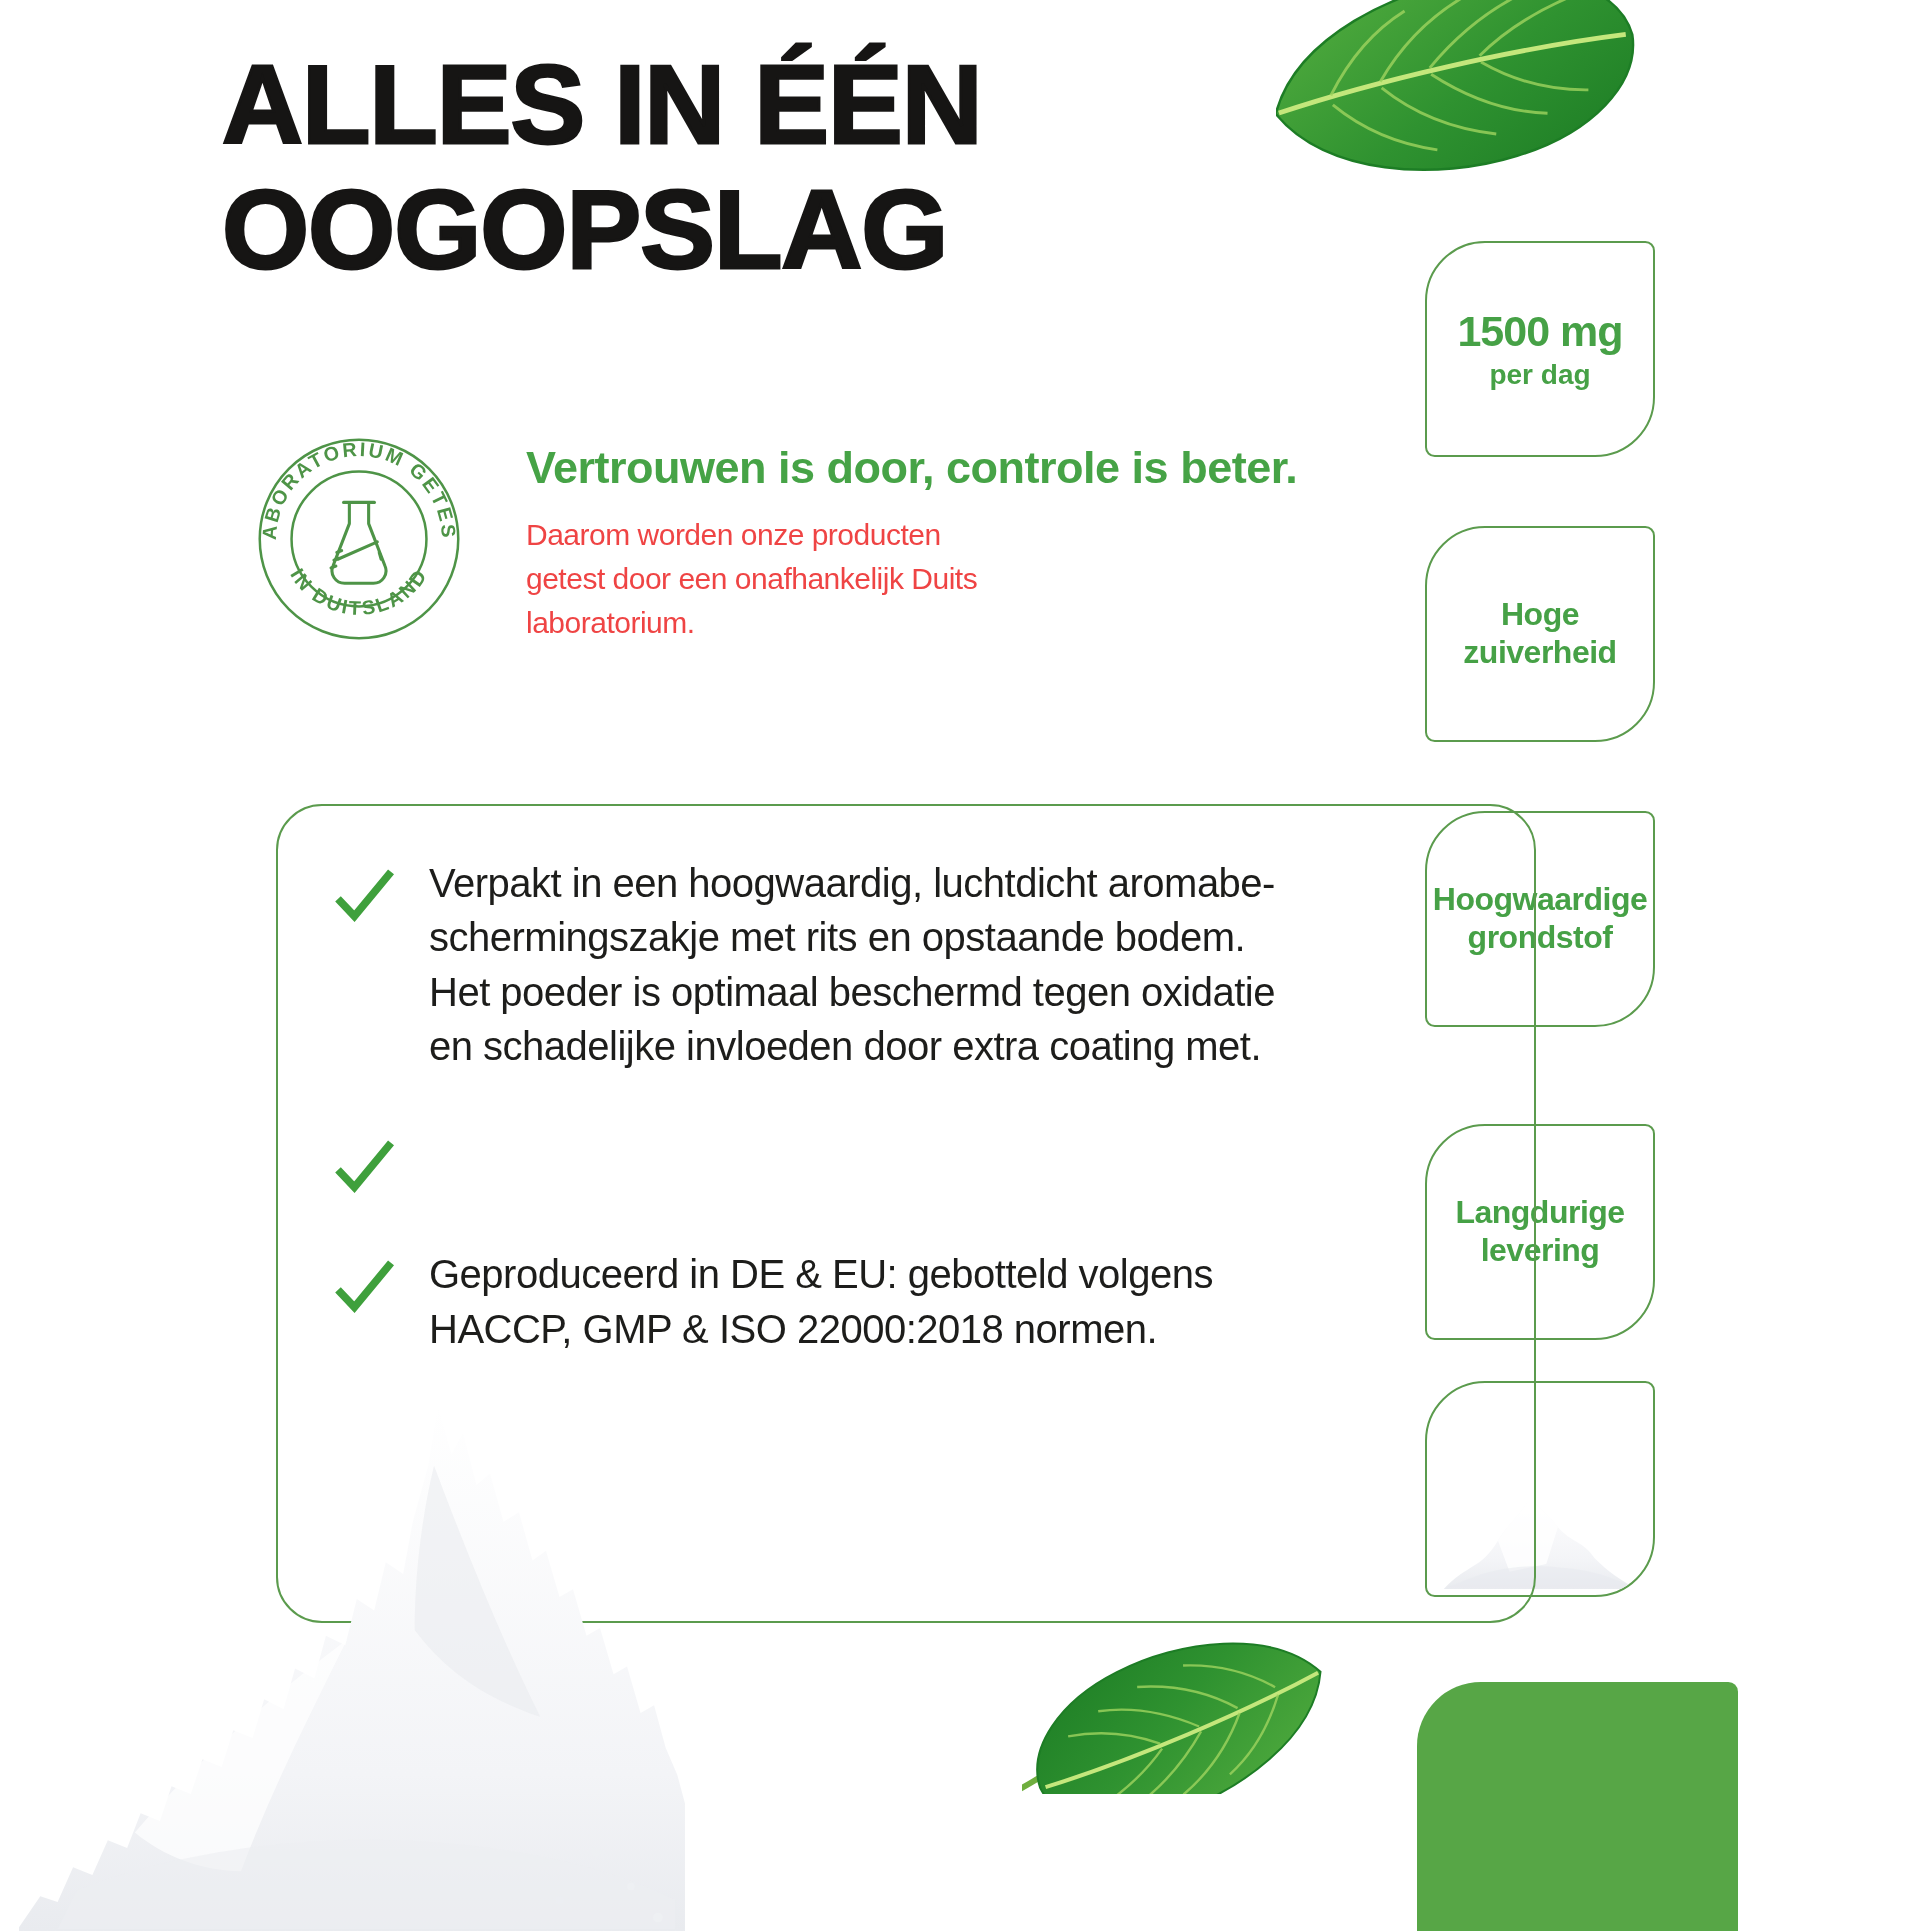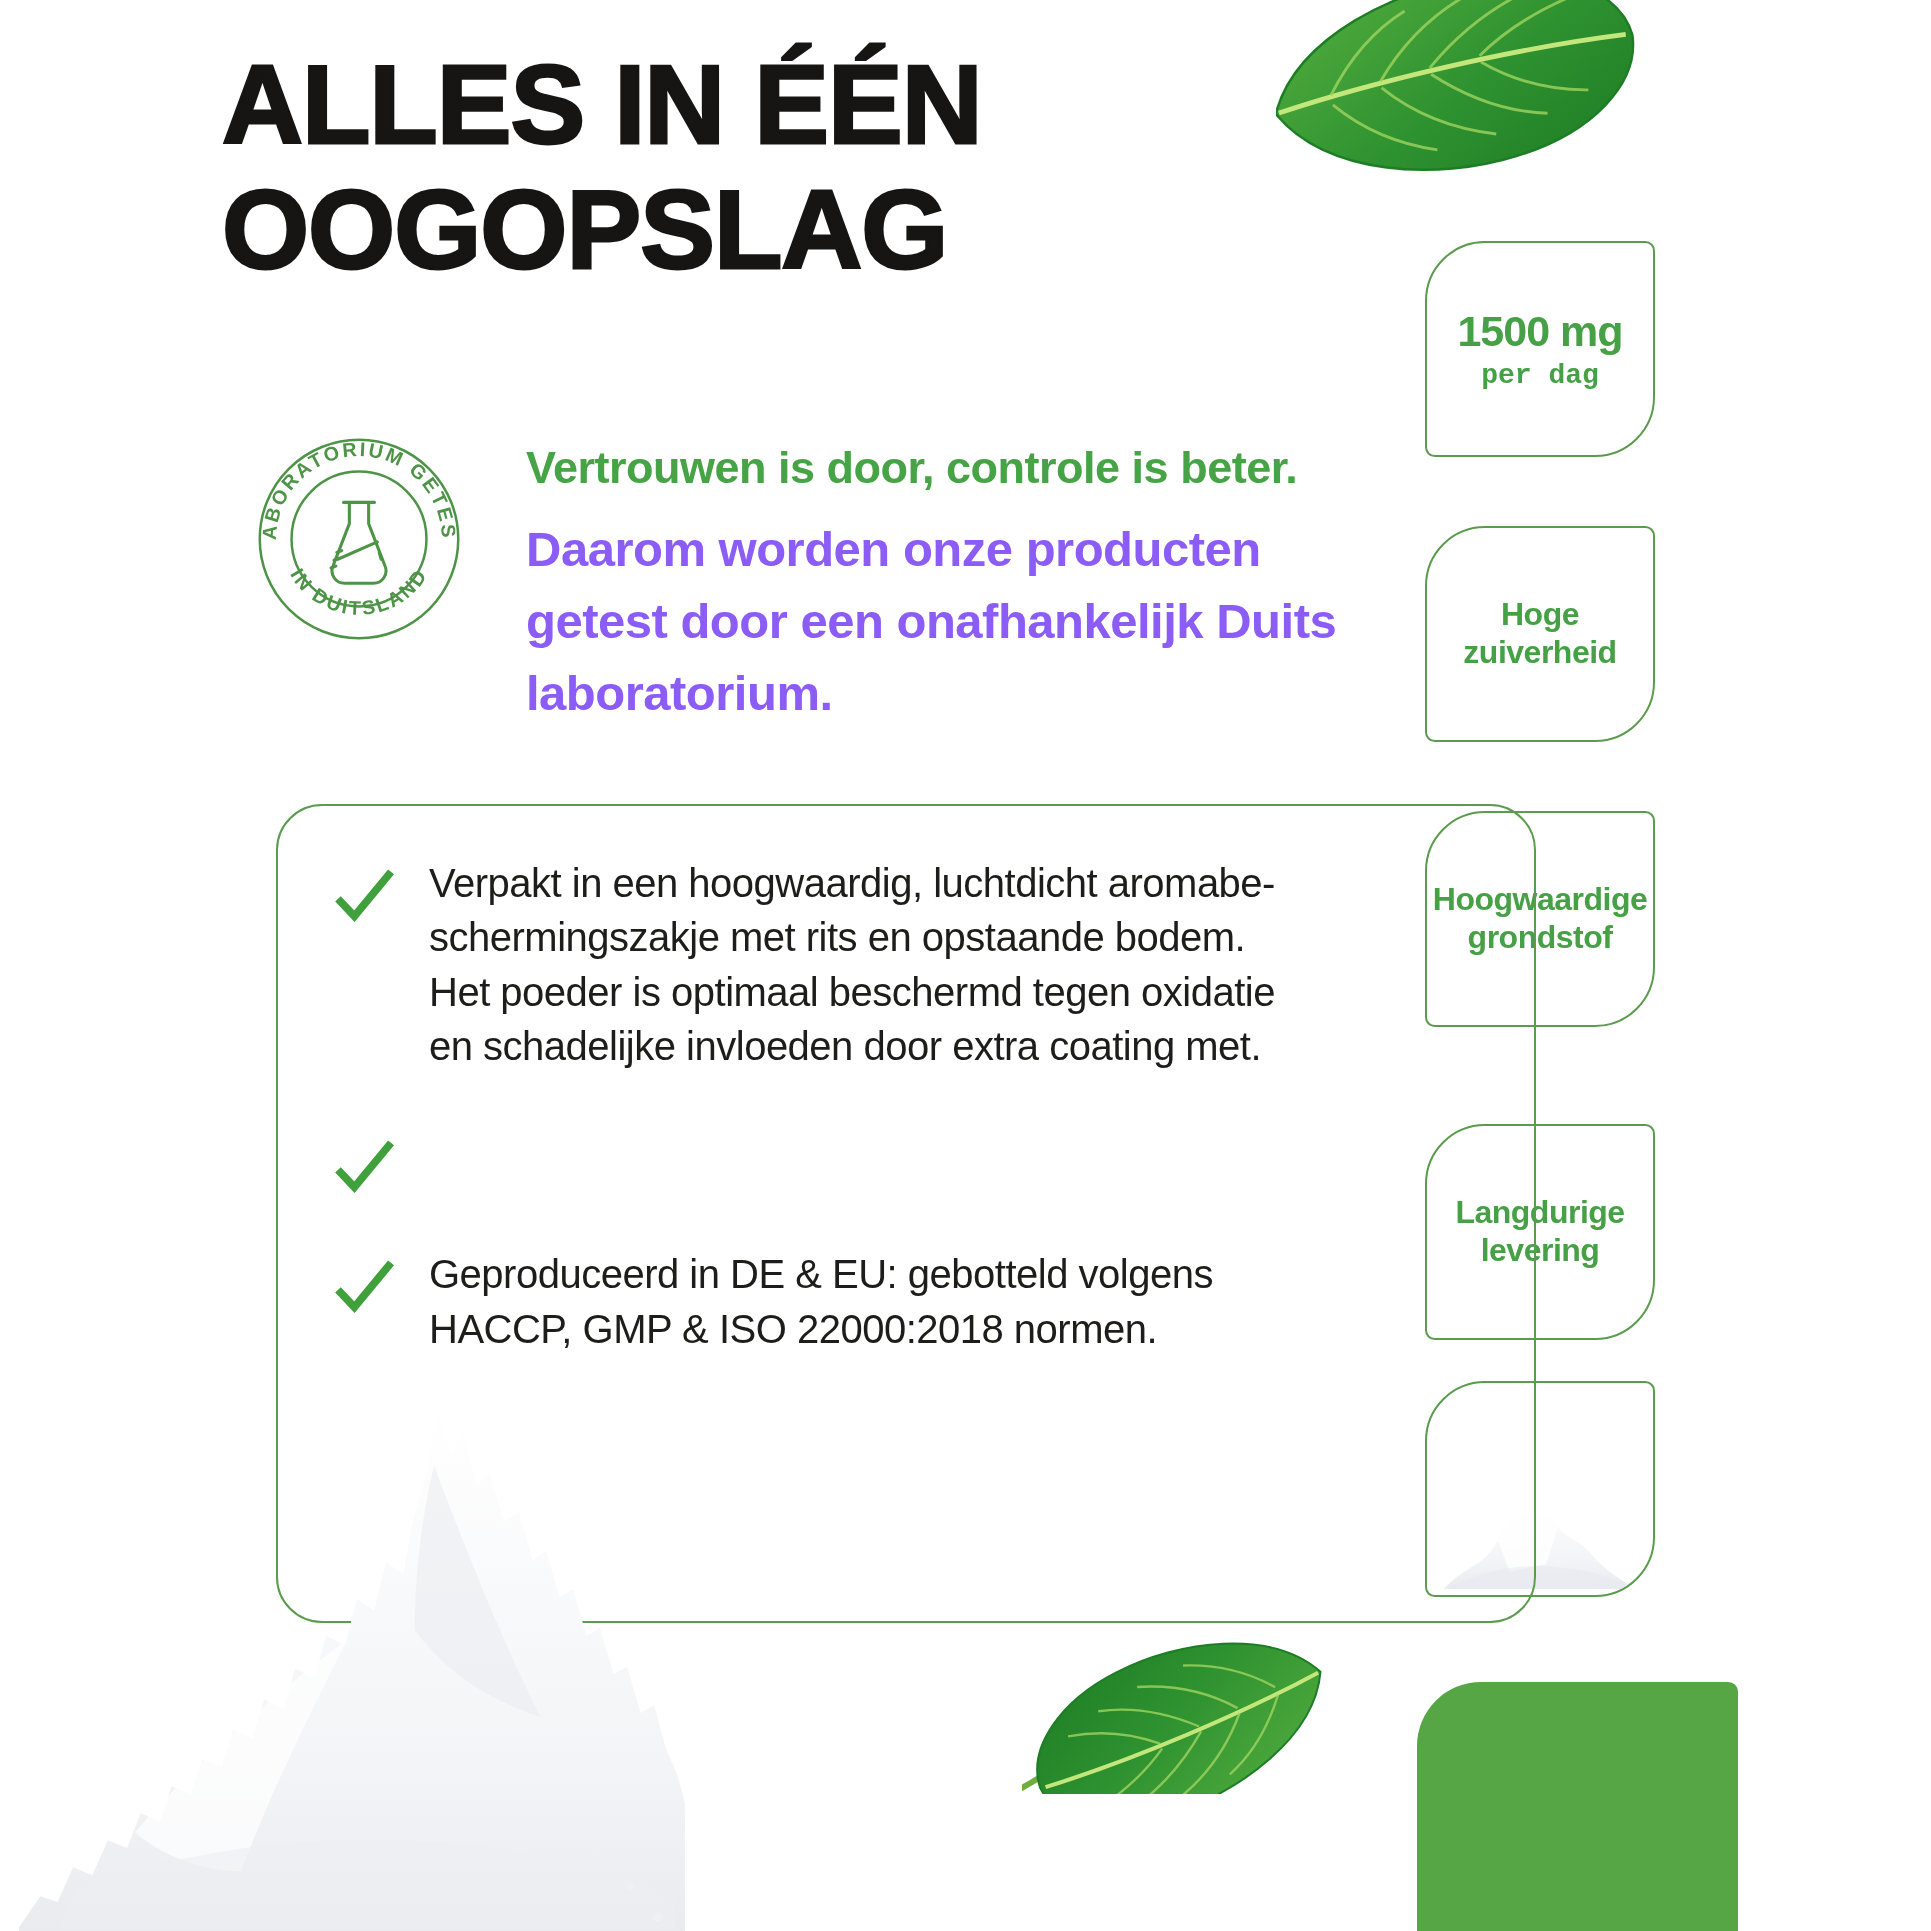--- a/index.html
+++ b/index.html
@@ -12,21 +12,21 @@
     position:absolute;left:222px;top:42px;
     font-size:112px;line-height:1.12;font-weight:700;
     letter-spacing:-1px;color:#161514;
     -webkit-text-stroke:2.9px #161514;
   }
   
   .badge{position:absolute;left:253px;top:433px;width:212px;height:212px;}
   
   .intro{position:absolute;left:526px;top:442px;width:869px;letter-spacing:-0.5px;}
   .intro-heading{font-size:45px;font-weight:700;color:#46a346;}
-  .intro-body{margin-top:19.3px;font-size:49px;color:#8b5cf6;line-height:1.47;font-weight:bold;}
+  .intro-body{margin-top:19.3px;font-size:30px;color:#ef4444;line-height:1.47;}
   
   .check-panel{
     position:absolute;left:276px;top:804px;width:1260px;height:819px;
     box-sizing:border-box;border:2.9px solid #5b9b4d;border-radius:46px;
     padding:50px 48px 0 56px;background:transparent;z-index:1;
   }
   .check-row{display:flex;align-items:flex-start;margin-bottom:54px;}
   .check-icon{flex:0 0 62px;width:62px;height:54px;margin:11.6px 33px 0 0;}
   .check-text{font-size:40px;line-height:1.36;color:#1d1d1b;letter-spacing:-0.5px;}
   
@@ -35,21 +35,21 @@
     border:2.9px solid #5b9b4d;border-radius:60px 9.7px 60px 9.7px;
     display:flex;flex-direction:column;justify-content:center;align-items:center;
     text-align:center;color:#46a146;background:#fff;
   }
   .card-1{top:241px;}
   .card-2{top:526px;}
   .card-3{top:811px;}
   .card-4{top:1124px;}
   .card-5{top:1381px;justify-content:flex-end;overflow:hidden;}
   .card-big{font-size:43px;font-weight:700;letter-spacing:-1px;}
-  .card-sub{font-size:28px;font-weight:700;margin-top:3.9px;font-family:Liberation Mono, monospace;}
+  .card-sub{font-size:28px;font-weight:700;margin-top:3.9px;}
   .card-label{font-size:32px;font-weight:700;line-height:1.18;letter-spacing:-0.5px;}
   .solid-card{
     position:absolute;left:1417px;top:1682px;width:321px;height:249px;
     background:#57a646;border-radius:64px 9.7px 0 0;
   }
   
   .top-leaf{position:absolute;left:1276px;top:0px;width:386px;height:179px;z-index:2;}
   .bottom-leaf{position:absolute;left:1022px;top:1495px;width:367px;height:299px;z-index:6;}
   .powder-big{position:absolute;left:19.3px;top:1350px;width:666px;height:581px;z-index:5;}
   .mini-powder{width:205px;height:124px;display:block;}

